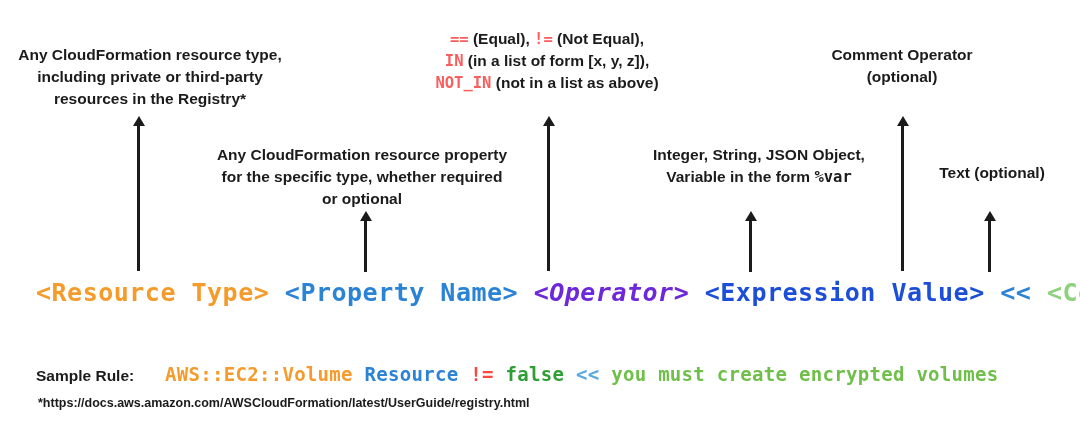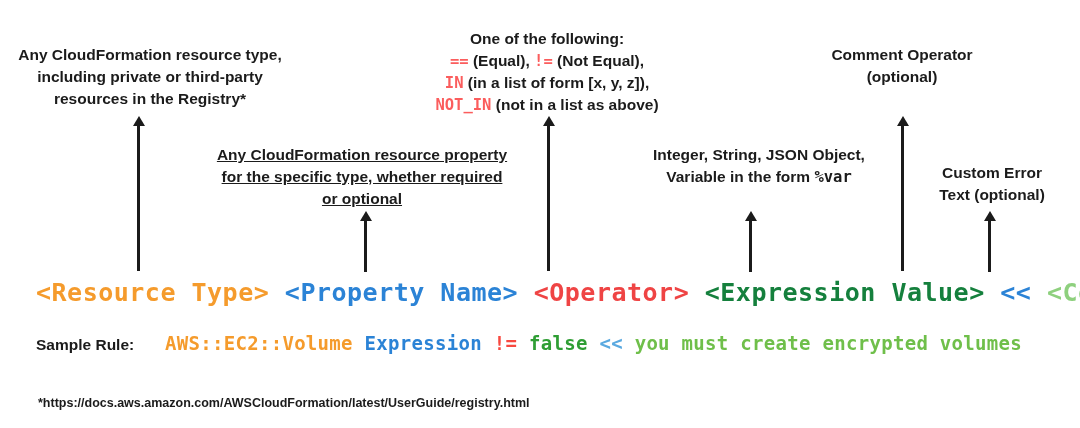--- a/index.html
+++ b/index.html
@@ -55,30 +55,30 @@
     left: 36px;
     top: 278px;
     font-family: "DejaVu Sans Mono", "Liberation Mono", monospace;
     font-size: 25px;
     font-weight: bold;
     letter-spacing: 0.5px;
     white-space: pre;
   }
   .tok-resource   { color: #f59b2c; text-align: center; }
   .tok-property   { color: #2b83d6; }
-  .tok-operator   { color: #ef4444; }
-  .tok-expression { color: #15803d; }
+  .tok-operator   { color: #6d28d9; font-style: italic; }
+  .tok-expression { color: #1d4ed8; }
   .tok-commentop  { color: #2b83d6; }
   .tok-comment    { color: #8ed07e; }
 
   
   #sample-row {
     position: absolute;
     left: 36px;
-    top: 332px;
+    top: 363px;
     display: flex;
     align-items: baseline;
   }
   #sample-label {
     font-family: "Liberation Sans", sans-serif;
     font-weight: bold;
     font-size: 15.5px;
     color: #1b1b1b;
     width: 129px;
   }
@@ -112,21 +112,20 @@
 
 <div id="canvas">
 
   <div class="callout" style="left:0px; top:44px; width:300px;">
     <span class="line">Any CloudFormation resource type,</span>
     <span class="line">including private or third-party</span>
     <span class="line">resources in the Registry*</span>
   </div>
 
   <div class="callout" style="left:392px; top:28px; width:310px;">
-    <span class="line">One of the following:</span>
     <span class="line">
       <span class="mono op-red">==</span>
       <span>(Equal),</span>
       <span class="mono op-red">!=</span>
       <span>(Not Equal),</span>
     </span>
     <span class="line">
       <span class="mono op-red">IN</span>
       <span>(in a list of form [x, y, z]),</span>
     </span>
@@ -134,47 +133,46 @@
       <span class="mono op-red">NOT_IN</span>
       <span>(not in a list as above)</span>
     </span>
   </div>
 
   <div class="callout" style="left:802px; top:44px; width:200px;">
     <span class="line">Comment Operator</span>
     <span class="line">(optional)</span>
   </div>
 
-  <div class="callout" style="left:212px; top:144px; width:300px;text-decoration:underline;">
+  <div class="callout" style="left:212px; top:144px; width:300px;">
     <span class="line">Any CloudFormation resource property</span>
     <span class="line">for the specific type, whether required</span>
     <span class="line">or optional</span>
   </div>
 
   <div class="callout" style="left:630px; top:144px; width:258px;">
     <span class="line">Integer, String, JSON Object,</span>
     <span class="line">
       <span>Variable in the form </span><span class="mono">%var</span>
     </span>
   </div>
 
   <div class="callout" style="left:912px; top:162px; width:160px;">
-    <span class="line">Custom Error</span>
     <span class="line">Text (optional)</span>
   </div>
 
   <div class="arrow" style="left:137px; top:124px; height:147px;"></div>
   <div class="arrow" style="left:364px; top:219px; height:53px;"></div>
   <div class="arrow" style="left:547px; top:124px; height:147px;"></div>
   <div class="arrow" style="left:749px; top:219px; height:53px;"></div>
   <div class="arrow" style="left:901px; top:124px; height:147px;"></div>
   <div class="arrow" style="left:988px; top:219px; height:53px;"></div>
 
   <div id="syntax-line"><span class="tok-resource">&lt;Resource Type&gt;</span> <span class="tok-property">&lt;Property Name&gt;</span> <span class="tok-operator">&lt;Operator&gt;</span> <span class="tok-expression">&lt;Expression Value&gt;</span> <span class="tok-commentop">&lt;&lt;</span> <span class="tok-comment">&lt;Comment&gt;</span></div>
 
   <div id="sample-row">
     <div id="sample-label">Sample Rule:</div>
-    <div id="sample-code"><span class="s-resource">AWS::EC2::Volume</span> <span class="s-property">Expression</span> <span class="s-operator">!=</span> <span class="s-value">false</span> <span class="s-commentop">&lt;&lt;</span> <span class="s-comment">you must create encrypted volumes</span></div>
+    <div id="sample-code"><span class="s-resource">AWS::EC2::Volume</span> <span class="s-property">Resource</span> <span class="s-operator">!=</span> <span class="s-value">false</span> <span class="s-commentop">&lt;&lt;</span> <span class="s-comment">you must create encrypted volumes</span></div>
   </div>
 
   <div id="footnote">*https://docs.aws.amazon.com/AWSCloudFormation/latest/UserGuide/registry.html</div>
 
 </div>
 
 </body></html>

